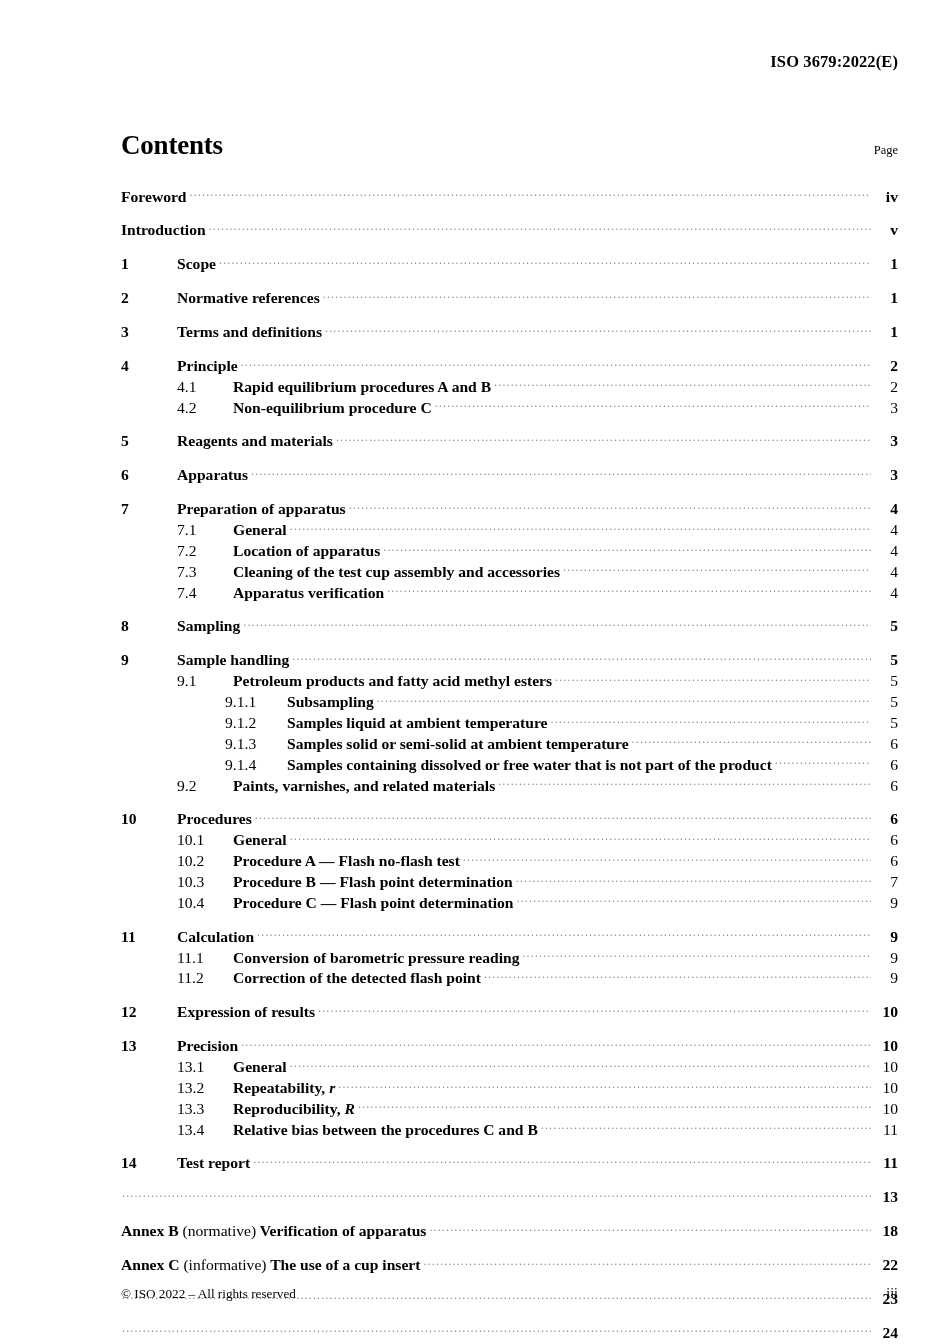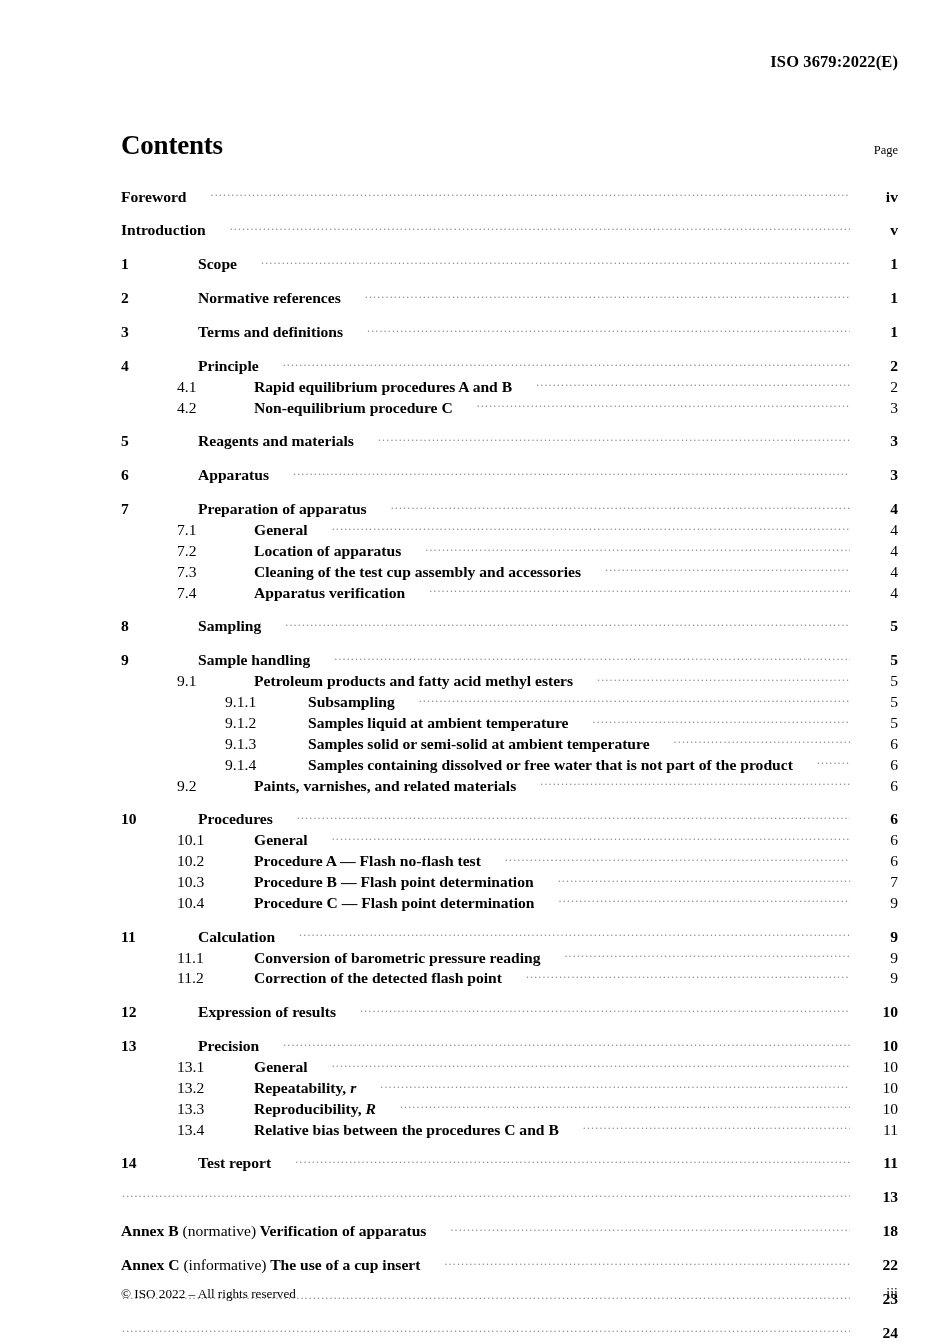--- a/index.html
+++ b/index.html
@@ -62,21 +62,20 @@
     width: 777px;
   }
 
   .row {
     display: flex;
     align-items: baseline;
     width: 100%;
     font-size: 15.6px;
     line-height: 1.30;
     white-space: nowrap;
-    gap: 21px;
   }
 
   
   .num {
     flex: 0 0 auto;
     text-align: left;
   }
   .lvl1 > .num { width: 56px; font-weight: bold; }
   .lvl2 > .num { width: 56px; margin-left: 56px; font-weight: normal; }
   .lvl3 > .num { width: 62px; margin-left: 104px; font-weight: normal; }

